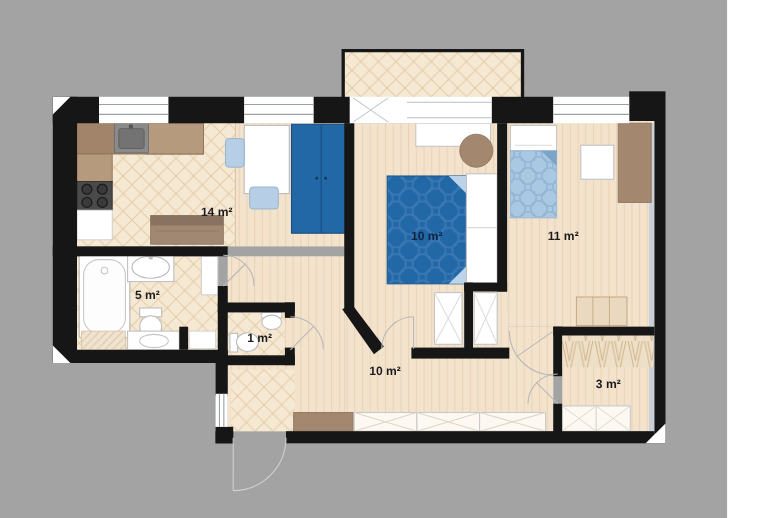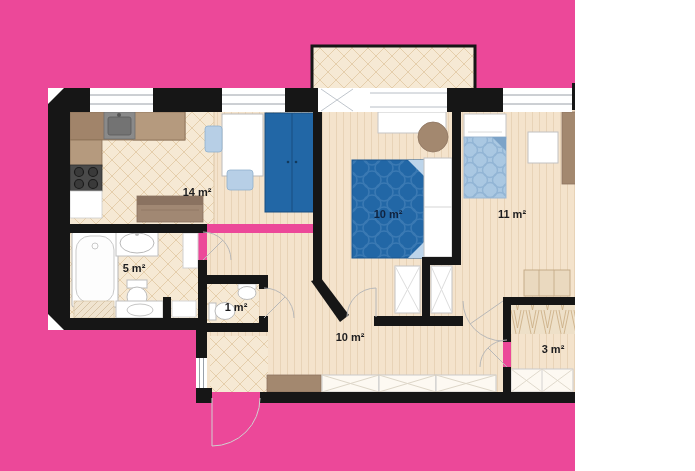--- a/index.html
+++ b/index.html
@@ -1,16 +1,16 @@
 <!DOCTYPE html>
 <html><head>
 <meta charset="utf-8">
 <style>
   html,body{margin:0;padding:0;background:#ffffff;}
-  .stage{position:relative;width:575px;height:471px;background:#ec4899;overflow:hidden;
+  .stage{position:relative;width:661px;height:471px;background:#a3a3a3;overflow:hidden;
          font-family:"Liberation Sans", sans-serif;}
   svg{position:absolute;left:0;top:0;}
   text.room-label{font-family:"Liberation Sans", sans-serif;font-weight:bold;font-size:11px;fill:#1c1c1e;}
   text.on-blue{fill:#10233f;}
 </style>
 </head>
 <body>
 
 <div class="stage">
 <svg width="695" height="471" viewBox="0 0 695 471">

